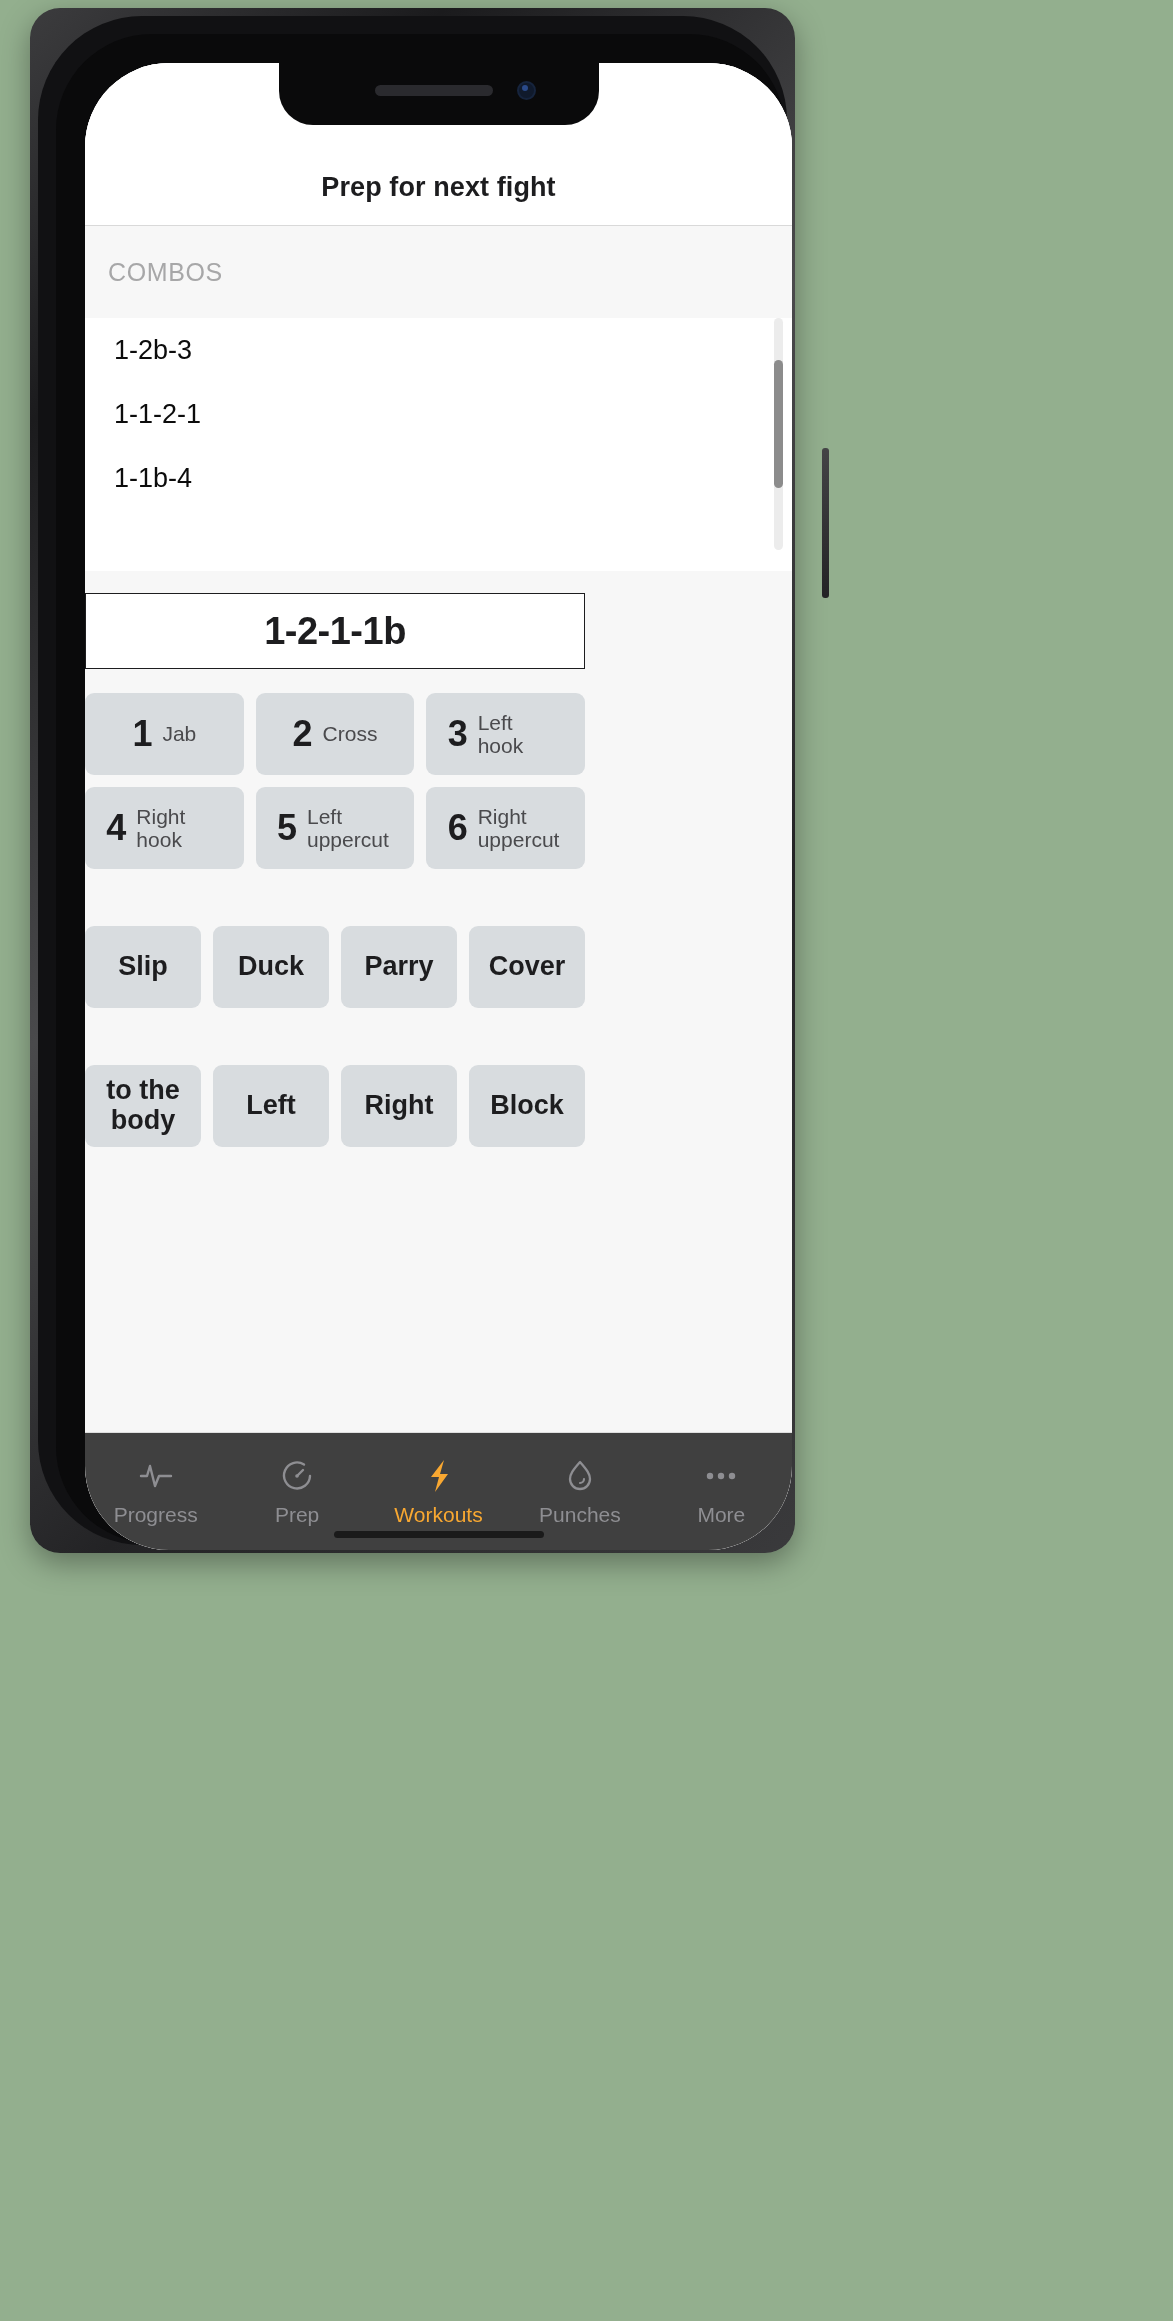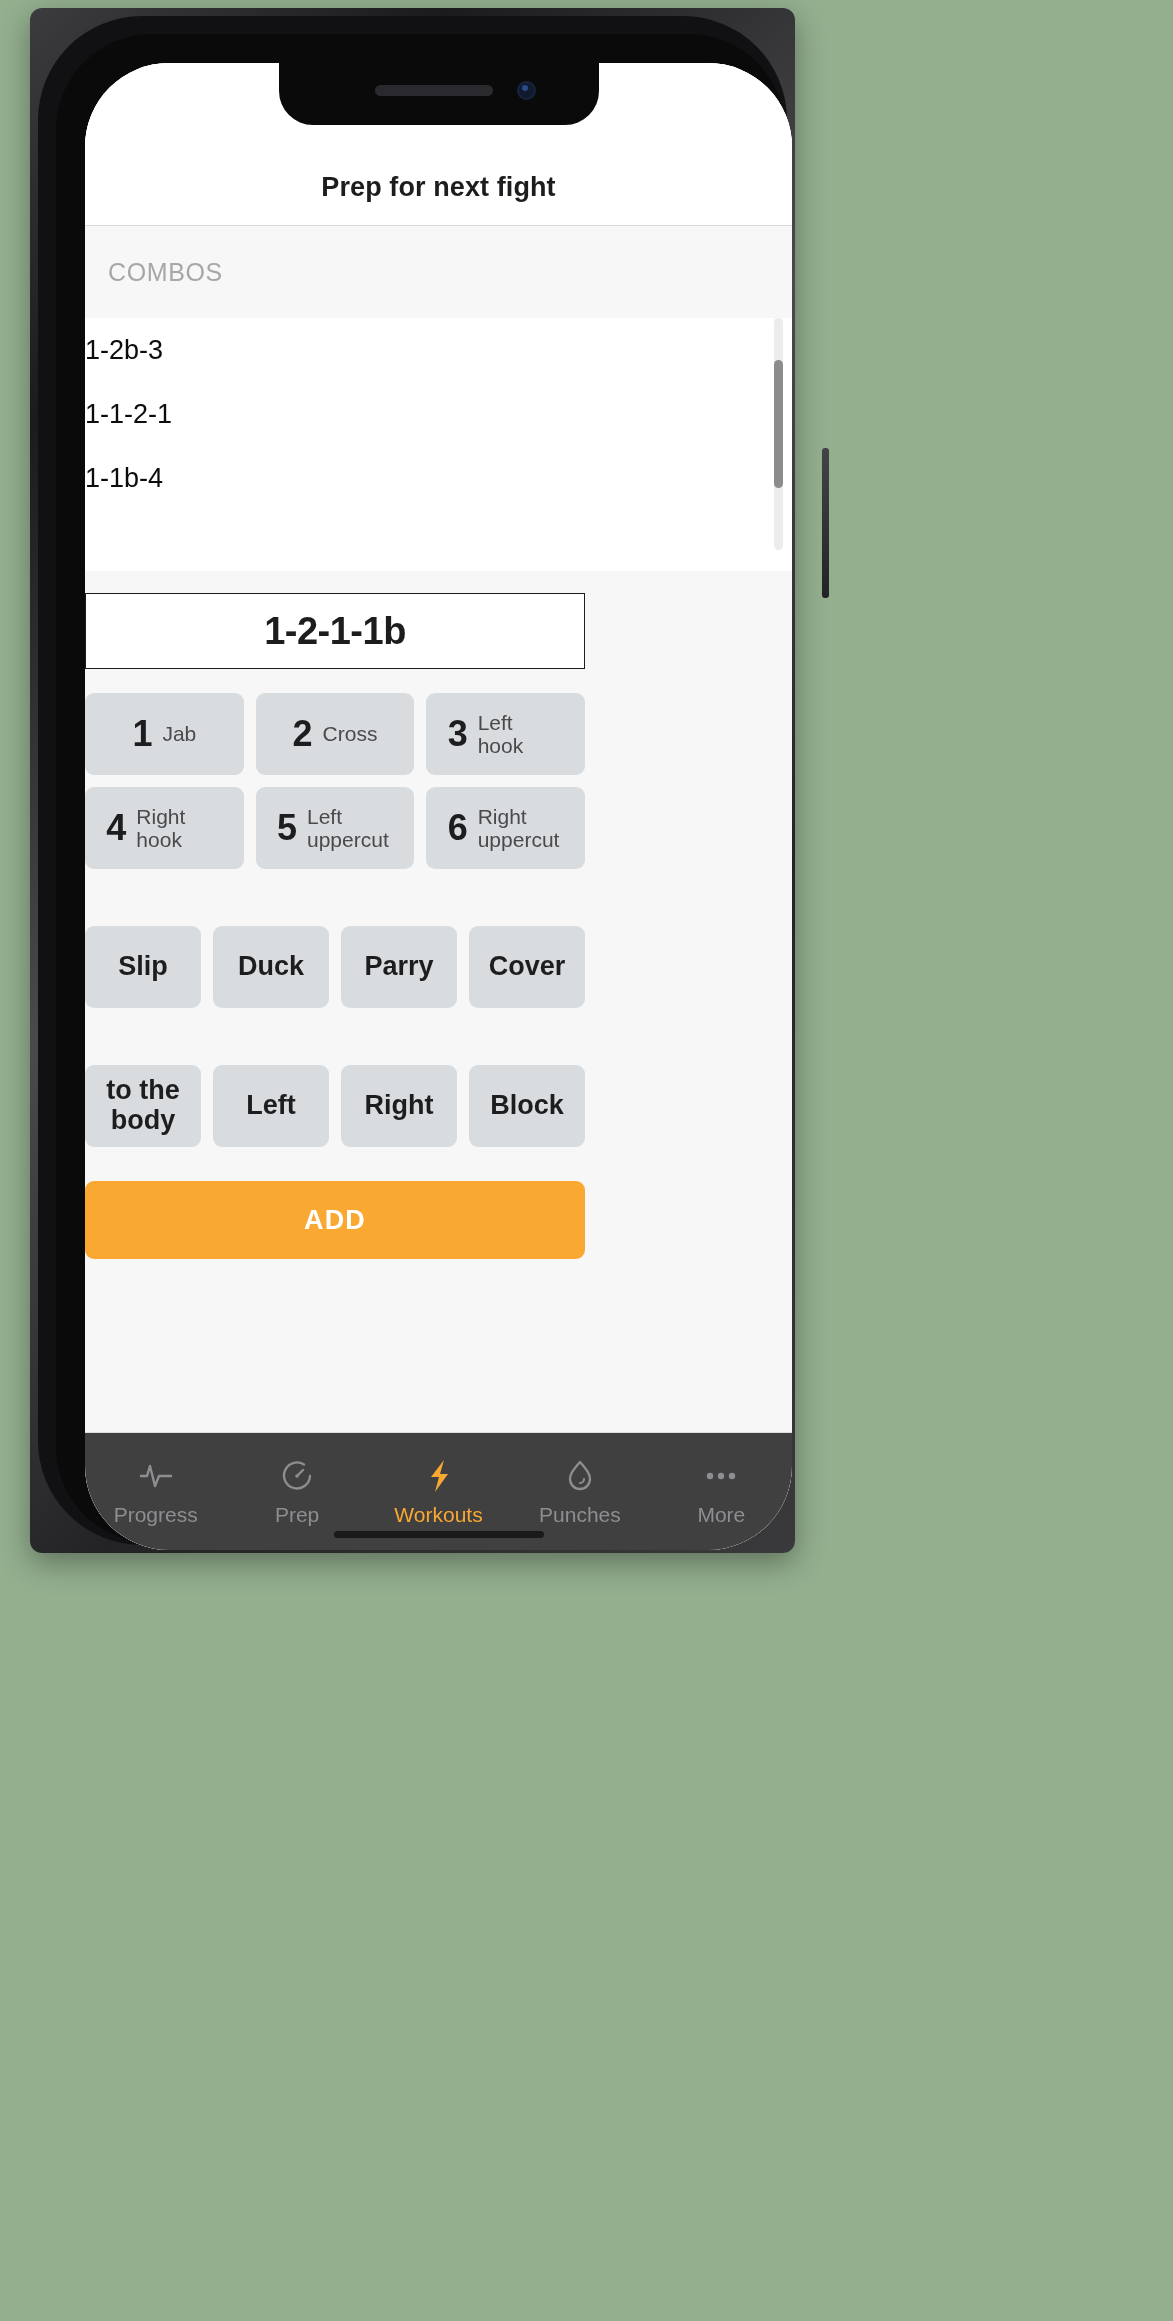--- a/index.html
+++ b/index.html
@@ -17,21 +17,21 @@
     background: #93af8e;
   }
 
   
   .phone-outer {
     position: absolute;
     left: 30px;
     top: 8px;
     width: 765px;
     height: 1545px;
-    border-radius: 12px;
+    border-radius: 30px;
     background: linear-gradient(135deg,#3c3c3e 0%, #1b1b1d 18%, #4a4a4c 45%, #232325 70%, #3a3a3c 100%);
     box-shadow: 0 10px 30px rgba(0,0,0,0.35);
     text-decoration: underline;
   }
   .phone-mid {
     position: absolute;
     left: 8px; top: 8px;
     width: 749px; height: 1529px;
     border-radius: 104px;
     background: #111113;
@@ -143,20 +143,21 @@
     position: relative;
     background: #ffffff;
     height: 253px;
     flex: none;
     overflow: hidden;
   }
   .combo-row {
     height: 64px;
     display: flex;
     align-items: center;
+    padding-left: 29px;
     font-size: 27px;
     color: #0c0c0c;
   }
   .scrollbar-track {
     position: absolute;
     right: 9px;
     top: 0px;
     width: 9px;
     height: 232px;
     border-radius: 5px;
@@ -404,23 +405,20 @@
                   <span class="pad-word">Left</span>
                 </div>
                 <div class="pad">
                   <span class="pad-word">Right</span>
                 </div>
                 <div class="pad">
                   <span class="pad-word">Block</span>
                 </div>
               </div>
 
-              <div class="add-button">
-                <span class="add-button-label">ADD</span>
-              </div>
 
             </div>
 
             <div class="tabbar">
 
               <div class="tab">
                 <span class="tab-icon">
                   <svg width="38" height="38" viewBox="0 0 38 38" fill="none">
                     <path d="M4 19 H10 L13 9 L18 29 L22 19 H34" stroke="#8e8e92" stroke-width="2.4" stroke-linecap="round" stroke-linejoin="round"></path>
                   </svg>

